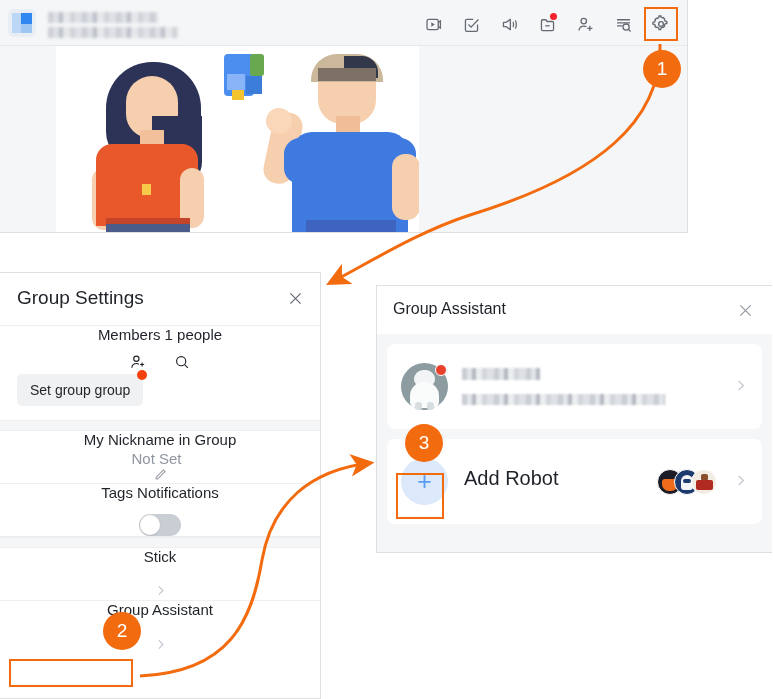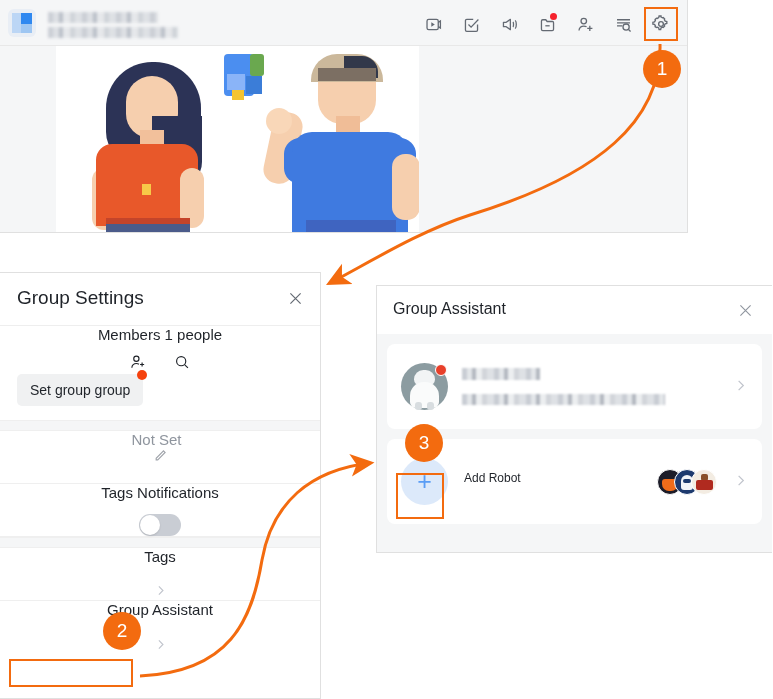--- a/index.html
+++ b/index.html
@@ -348,21 +348,21 @@
     width: 47px; height: 47px;
     border-radius: 50%;
     background: #dce9fa;
     display: flex; align-items: center; justify-content: center;
     color: #5a9df5;
     font-size: 25px;
     font-weight: 300;
     flex: none;
   }
   #add-robot-text { flex: 1; margin-left: 16px; }
-  #add-robot-title { font-size: 12px; color: #1f2329; margin-bottom: 7px; }
+  #add-robot-title { font-size: 20px; color: #1f2329; margin-bottom: 7px; }
   #add-robot-sub { font-size: 13.5px; color: #8f959e; }
   #robot-stack { position: relative; width: 70px; height: 26px; flex: none; margin-right: 6px; }
   .r-av {
     position: absolute;
     top: 0;
     width: 26px; height: 26px;
     border-radius: 50%;
     border: 1.5px solid #ffffff;
     box-sizing: border-box;
     overflow: hidden;
@@ -546,40 +546,41 @@
   <div id="set-role-wrap">
     <div id="set-group-role">
       <span>Set group group</span>
       <span id="set-role-dot"></span>
     </div>
   </div>
 
   <div class="gs-gap"></div>
 
   <div class="gs-row">
+    <span class="label">My Nickname in Group</span>
     <span class="value">Not Set</span>
     <span class="pencil">
       <svg width="16" height="16" viewBox="0 0 20 20" fill="none" stroke="currentColor" stroke-width="1.4">
         <path d="M14.4 3.6l2 2L7.2 14.8H5.2v-2z"></path>
       </svg>
     </span>
   </div>
 
 
   <div class="gs-row">
     <span class="label">Tags Notifications</span>
     <span class="toggle">
         <span class="knob"></span>
       </span>
   </div>
 
   <div class="gs-gap"></div>
 
   <div class="gs-row">
-    <span class="label">Tags</span>
+    <span class="label">Stick</span>
     <span class="chev">
       <svg width="13" height="13" viewBox="0 0 16 16" fill="none" stroke="currentColor" stroke-width="1.4">
         <path d="M6 3l5 5-5 5"></path>
       </svg>
     </span>
   </div>
 
   <div class="gs-row" id="group-assistant-row">
     <span class="label">Group Assistant</span>
     <span class="chev">

